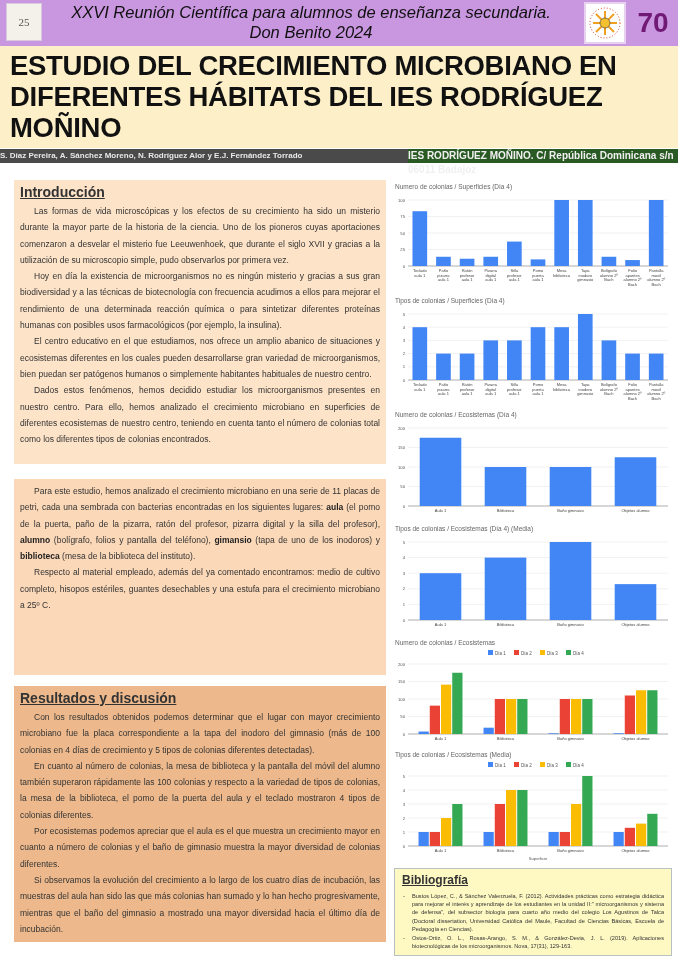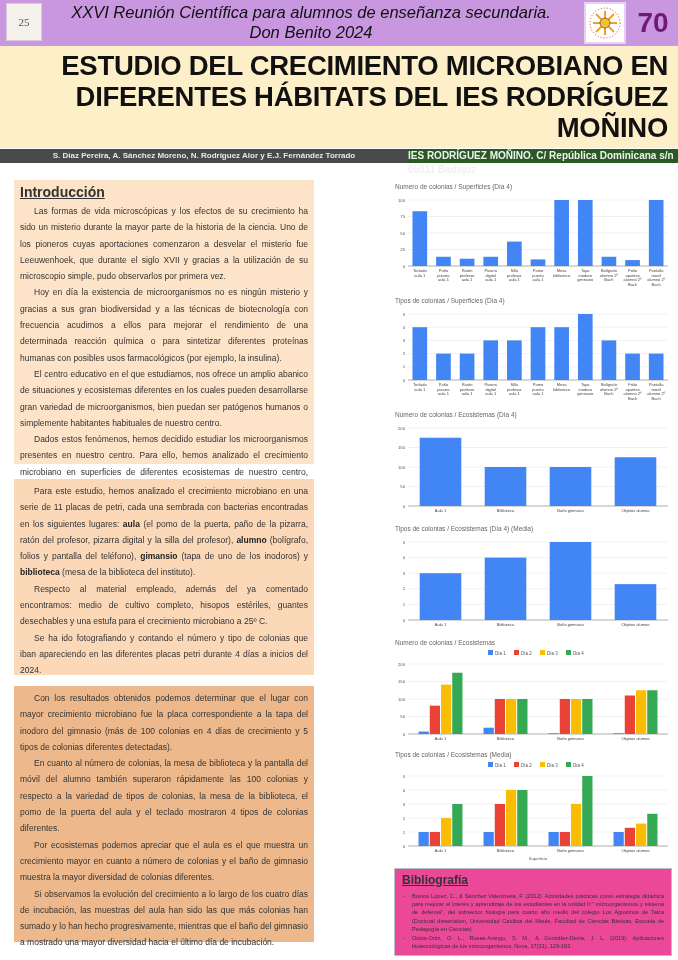--- a/index.html
+++ b/index.html
@@ -3,34 +3,34 @@
 <meta charset="utf-8">
 <style>
   * { box-sizing: border-box; margin: 0; padding: 0; }
   body { width: 678px; height: 960px; background: #ffffff; font-family: "Liberation Sans", sans-serif; position: relative; overflow: hidden; }
   .header { position: absolute; left: 0; top: 0; width: 678px; height: 46px; background: #c996e0; }
   .logo-left { position: absolute; left: 6px; top: 3px; width: 36px; height: 38px; background: #f4f0ea; border: 1px solid #d8c8e0; display:flex; align-items:center; justify-content:center; font-family: "Liberation Serif", serif; font-size: 11px; color:#555; }
   .conf-title { position: absolute; left: 46px; top: 2px; width: 530px; text-align: center; font-style: italic; font-weight: normal; font-size: 16.5px; line-height: 20px; color: #111; }
   .logo-right { position: absolute; left: 584px; top: 2px; width: 42px; height: 42px; background: #fff; border: 2px solid #e8d0f0; display:flex; align-items:center; justify-content:center; }
   .number-box { position: absolute; left: 630px; top: 2px; width: 46px; height: 42px; display:flex; align-items:center; justify-content:center; font-weight: bold; font-size: 28px; color: #701a75; }
   .title-band { position: absolute; left: 0; top: 46px; width: 678px; height: 102px; background: #fdf0c8; }
-  .main-title { position: absolute; left: 10px; top: 4px; width: 658px; text-align: right; font-weight: bold; font-size: 27.5px; line-height: 31px; color: #111; letter-spacing: -0.3px; }
-  .authors-bar { position: absolute; left: 0; top: 149px; width: 408px; height: 14px; background: #4a4a4a; color: #e8e8e8; font-size: 8px; font-weight: bold; text-align: center; line-height: 14px; }
+  .main-title { position: absolute; left: 10px; top: 4px; width: 658px; text-align: left; font-weight: bold; font-size: 27.5px; line-height: 31px; color: #111; letter-spacing: -0.3px; }
+  .authors-bar { position: absolute; left: 0; top: 149px; width: 408px; height: 14px; background: #4a4a4a; color: #e8e8e8; font-size: 8px; font-weight: bold; text-align: left; line-height: 14px; }
   .school-bar { position: absolute; left: 408px; top: 149px; width: 270px; height: 14px; background: #2a5a24; color: #f0f0f0; font-size: 10px; font-weight: bold; text-align: left; line-height: 14px; }
-  .section { position: absolute; left: 14px; width: 300px; padding: 4px 6px 6px 6px; }
+  .section { position: absolute; left: 14px; width: 372px; padding: 4px 6px 6px 6px; }
   .sec-intro { top: 180px; height: 284px; background: #fde3c8; }
   .sec-method { top: 479px; height: 196px; background: #fbd8b8; }
   .sec-results { top: 686px; height: 256px; background: #edb98c; }
   .sec-title { font-weight: bold; font-size: 14px; color: #333; text-decoration: underline; margin-bottom: 3px; }
   .sec-body p { font-size: 8.5px; line-height: 16.3px; color: #333; text-align: justify; text-indent: 14px; }
   .sec-body b { color: #222; }
   .charts { position: absolute; left: 392px; top: 178px; width: 280px; }
   .chart { position: absolute; left: 0; width: 280px; }
   .chart svg { display:block; }
-  .biblio { position: absolute; left: 394px; top: 868px; width: 278px; height: 88px; background: #ec4899; border: 1px solid #b8c0c2; padding: 4px 7px; }
+  .biblio { position: absolute; left: 394px; top: 868px; width: 278px; height: 88px; background: #fef9c3; border: 1px solid #b8c0c2; padding: 4px 7px; }
   .biblio-title { font-weight: bold; font-size: 12px; color: #333; text-decoration: underline; margin-bottom: 5px; }
   .biblio ul { list-style: none; }
   .biblio li { position: relative; padding-left: 10px; font-size: 5.6px; line-height: 8.2px; color: #333; text-align: justify; margin-bottom: 1px; }
   .biblio li::before { content: "-"; position: absolute; left: 1px; top: 0; }
 </style>
 </head>
 <body>
 
 <div class="header">
   <div class="logo-left">
@@ -73,25 +73,25 @@
     <p>Hoy en día la existencia de microorganismos no es ningún misterio y gracias a sus gran biodiversidad y a las técnicas de biotecnología con frecuencia acudimos a ellos para mejorar el rendimiento de una determinada reacción química o para sintetizar diferentes proteínas humanas con posibles usos farmacológicos (por ejemplo, la insulina).</p>
     <p>El centro educativo en el que estudiamos, nos ofrece un amplio abanico de situaciones y ecosistemas diferentes en los cuales pueden desarrollarse gran variedad de microorganismos, bien puedan ser patógenos humanos o simplemente habitantes habituales de nuestro centro.</p>
     <p>Dados estos fenómenos, hemos decidido estudiar los microorganismos presentes en nuestro centro. Para ello, hemos analizado el crecimiento microbiano en superficies de diferentes ecosistemas de nuestro centro, teniendo en cuenta tanto el número de colonias total como los diferentes tipos de colonias encontrados.</p>
   </div>
 </div>
 
 <div class="section sec-method">
   <div class="sec-body">
     <p><span>Para este estudio, hemos analizado el crecimiento microbiano en una serie de 11 placas de petri, cada una sembrada con bacterias encontradas en los siguientes lugares: </span><b>aula</b><span> (el pomo de la puerta, paño de la pizarra, ratón del profesor, pizarra digital y la silla del profesor), </span><b>alumno</b><span> (bolígrafo, folios y pantalla del teléfono), </span><b>gimansio</b><span> (tapa de uno de los inodoros) y </span><b>biblioteca</b><span> (mesa de la biblioteca del instituto).</span></p>
     <p>Respecto al material empleado, además del ya comentado encontramos: medio de cultivo completo, hisopos estériles, guantes desechables y una estufa para el crecimiento microbiano a 25º C.</p>
-    <p>Se ha ido fotografiando y contando el número y tipo de colonias que iban apareciendo en las diferentes placas petri durante 4 días a inicios del 2024.</p>
   </div>
 </div>
 
 <div class="section sec-results">
+  <div class="sec-title">Resultados y discusión</div>
   <div class="sec-body">
     <p>Con los resultados obtenidos podemos determinar que el lugar con mayor crecimiento microbiano fue la placa correspondiente a la tapa del inodoro del gimnasio (más de 100 colonias en 4 días de crecimiento y 5 tipos de colonias diferentes detectadas).</p>
     <p>En cuanto al número de colonias, la mesa de biblioteca y la pantalla del móvil del alumno también superaron rápidamente las 100 colonias y respecto a la variedad de tipos de colonias, la mesa de la biblioteca, el pomo de la puerta del aula y el teclado mostraron 4 tipos de colonias diferentes.</p>
     <p>Por ecosistemas podemos apreciar que el aula es el que muestra un crecimiento mayor en cuanto a número de colonias y el baño de gimnasio muestra la mayor diversidad de colonias diferentes.</p>
     <p>Si observamos la evolución del crecimiento a lo largo de los cuatro días de incubación, las muestras del aula han sido las que más colonias han sumado y lo han hecho progresivamente, mientras que el baño del gimnasio a mostrado una mayor diversidad hacia el último día de incubación.</p>
   </div>
 </div>
 
 <div class="charts">
   <div class="chart" style="top:2px">

